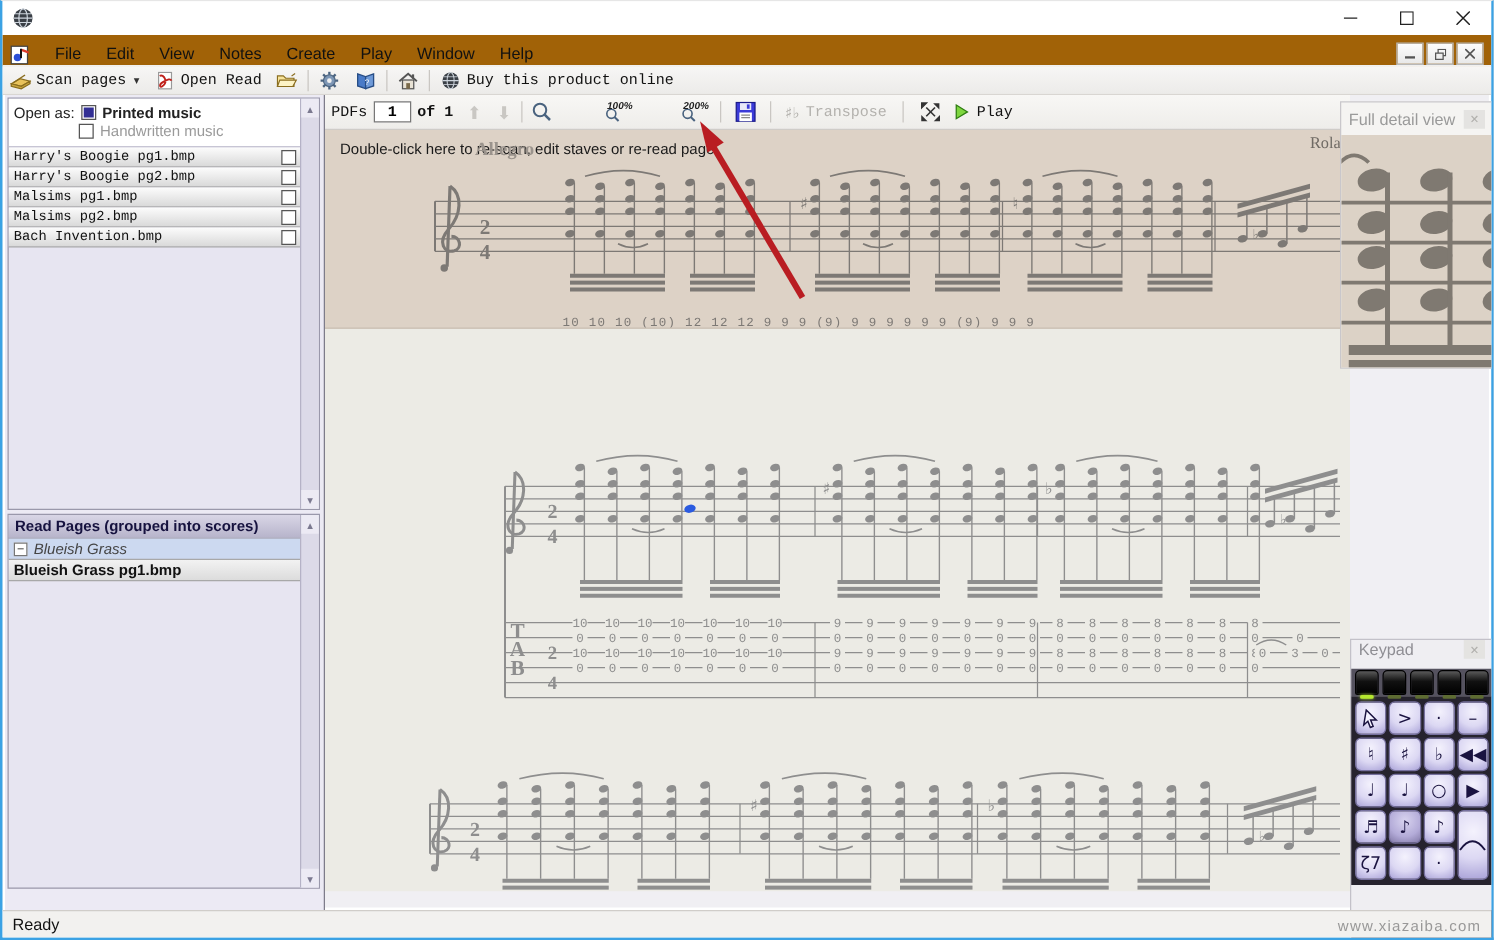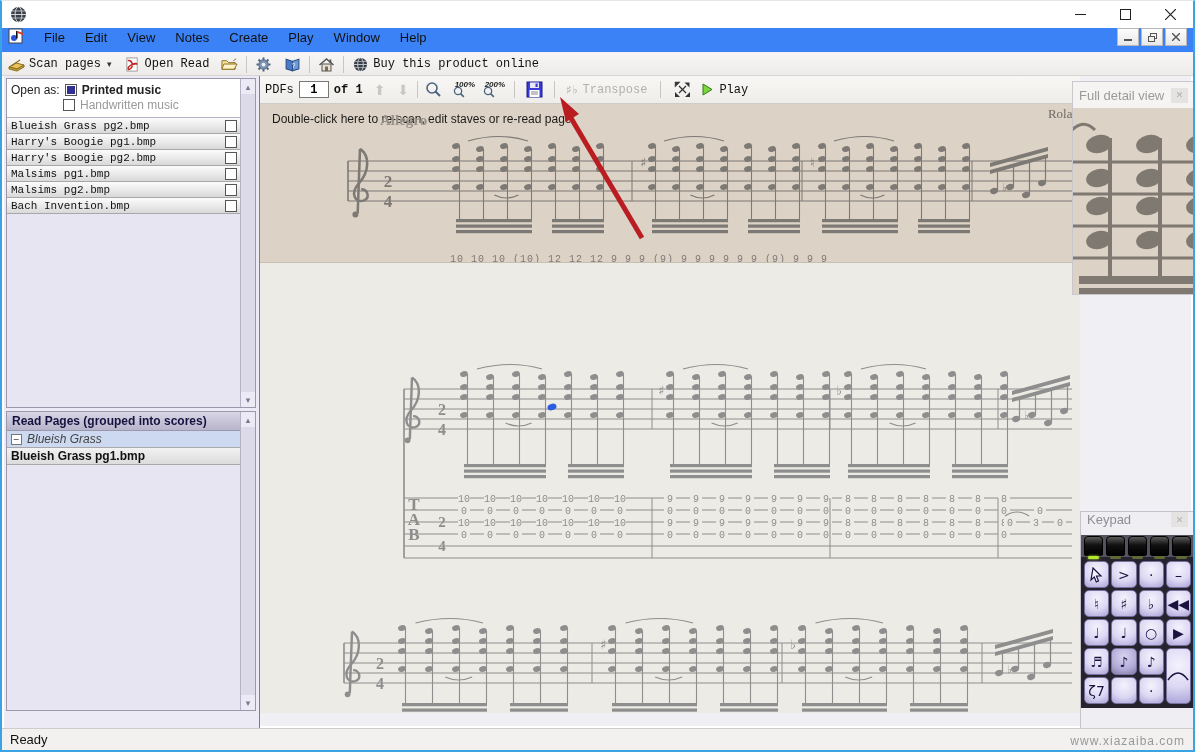--- a/index.html
+++ b/index.html
@@ -9,21 +9,21 @@
 
   
   #titlebar{position:absolute;left:0;top:0;width:100%;height:27px;background:#fff;display:flex;align-items:center;}
   #titlebar .app-icon{width:17px;height:17px;margin:0 6px 0 8px;}
   #titlebar .title{font-size:13px;color:#000;}
   .win-btns{margin-left:auto;display:flex;height:100%;}
   .win-btn{width:45px;height:100%;display:flex;align-items:center;justify-content:center;font-size:13px;color:#222;cursor:default;}
   .win-btn svg{display:block;}
 
   
-  #menubar{position:absolute;left:0;top:27px;width:100%;height:25px;background:#3b82f6;display:flex;align-items:flex-start;border-bottom:1px solid #f0f0f0;}
+  #menubar{position:absolute;left:0;top:27px;width:100%;height:25px;background:#a16207;display:flex;align-items:flex-end;border-bottom:1px solid #f0f0f0;}
   #menubar .child-icon{width:18px;height:16px;margin:0 8px 0 6px;}
   .menu-item{font-size:13px;color:#111;padding:3px 10px;}
   .mdi-btns{margin-left:auto;display:flex;gap:2px;margin-right:6px;}
   .mdi-btn{width:22px;height:18px;border:1px solid #b8b8b8;background:linear-gradient(#fdfdfd,#e8e8e8);display:flex;align-items:center;justify-content:center;color:#555;}
 
   
   #toolbar{position:absolute;left:0;top:52px;width:100%;height:23px;background:linear-gradient(#f7f6f5,#ecebe9);border-bottom:1px solid #d9d6d2;display:flex;align-items:center;font-size:12px;}
   .tb-group{display:flex;align-items:center;gap:4px;padding:0 6px;height:100%;}
   .tb-sep{width:1px;height:17px;background:#c9c6c2;margin:0 2px;}
   .tb-label{color:#111;}
@@ -50,21 +50,21 @@
   .expander{width:11px;height:11px;border:1px solid #777;background:#fff;font-size:10px;line-height:9px;text-align:center;color:#333;}
   .page-row{height:17px;margin-right:15px;display:flex;align-items:center;background:linear-gradient(#f2f2f2,#dcdcdc);border-bottom:1px solid #a8a8a8;font-size:12px;font-weight:bold;color:#111;padding-left:4px;}
 
   
   #main{position:absolute;left:258px;top:75px;right:2px;bottom:24px;background:#f0eff3;}
   #doc-toolbar{position:absolute;left:0;top:0;width:100%;height:28px;background:linear-gradient(#f8f7f5,#eeedea);border-bottom:1px solid #cfccc8;display:flex;align-items:center;font-size:12px;color:#111;}
   .dt{display:flex;align-items:center;gap:5px;padding:0 5px;}
   #page-input{width:30px;height:17px;border:1px solid #777;background:#fff;font-size:12px;font-weight:bold;text-align:center;font-family:"Liberation Mono",monospace;padding:0;}
   .nav-arrow{font-size:14px;color:#c9c7c3;padding:0 6px;}
   .disabled-text{color:#b3b1ad;}
-  .lens{position:relative;width:20px;height:18px;}
+  .lens{position:relative;width:20px;height:18px;margin-left:31px;}
   .lens .pct{position:absolute;right:-2px;top:-1px;font-size:8px;font-style:italic;font-weight:bold;color:#222;}
   #canvas{position:absolute;left:0;top:28px;width:824px;height:609px;background:#ecebe5;overflow:hidden;border-right:1px solid #c4c2bd;}
   #scan-strip{position:absolute;left:0;top:0;width:100%;height:159px;background:#ddd2c6;border-bottom:1px solid #c9beb2;overflow:hidden;}
   #hint{position:absolute;left:12px;top:8px;font-size:12px;color:#1a1a1a;}
   #tempo{position:absolute;left:120px;top:8px;font-size:15px;font-weight:bold;color:#9a938c;font-family:"Liberation Serif",serif;}
   #publisher{position:absolute;right:4px;top:2px;font-size:13px;color:#6f6a64;font-family:"Liberation Serif",serif;}
   #scan-tabnums{position:absolute;left:190px;top:150px;font-size:10px;letter-spacing:1px;color:#7d7975;white-space:nowrap;}
   .music-svg{position:absolute;left:0;top:0;}
   #right-fill{position:absolute;right:0;top:0;width:111px;bottom:-22px;background:#f0eff3;}
 
@@ -232,24 +232,20 @@
           <span>Open as:</span>
           <span class="cbox checked"></span>
           <b>Printed music</b>
         </div>
         <div class="readas-row" style="padding-left:52px;">
           <span class="cbox"></span>
           <span class="gray-text">Handwritten music</span>
         </div>
       </div>
       <div id="pending-files">
-          <div class="file-row mono">
-            <span>Blueish Grass pg2.bmp</span>
-            <span class="cbox"></span>
-          </div>
           <div class="file-row mono">
             <span>Harry's Boogie pg1.bmp</span>
             <span class="cbox"></span>
           </div>
           <div class="file-row mono">
             <span>Harry's Boogie pg2.bmp</span>
             <span class="cbox"></span>
           </div>
           <div class="file-row mono">
             <span>Malsims pg1.bmp</span>

